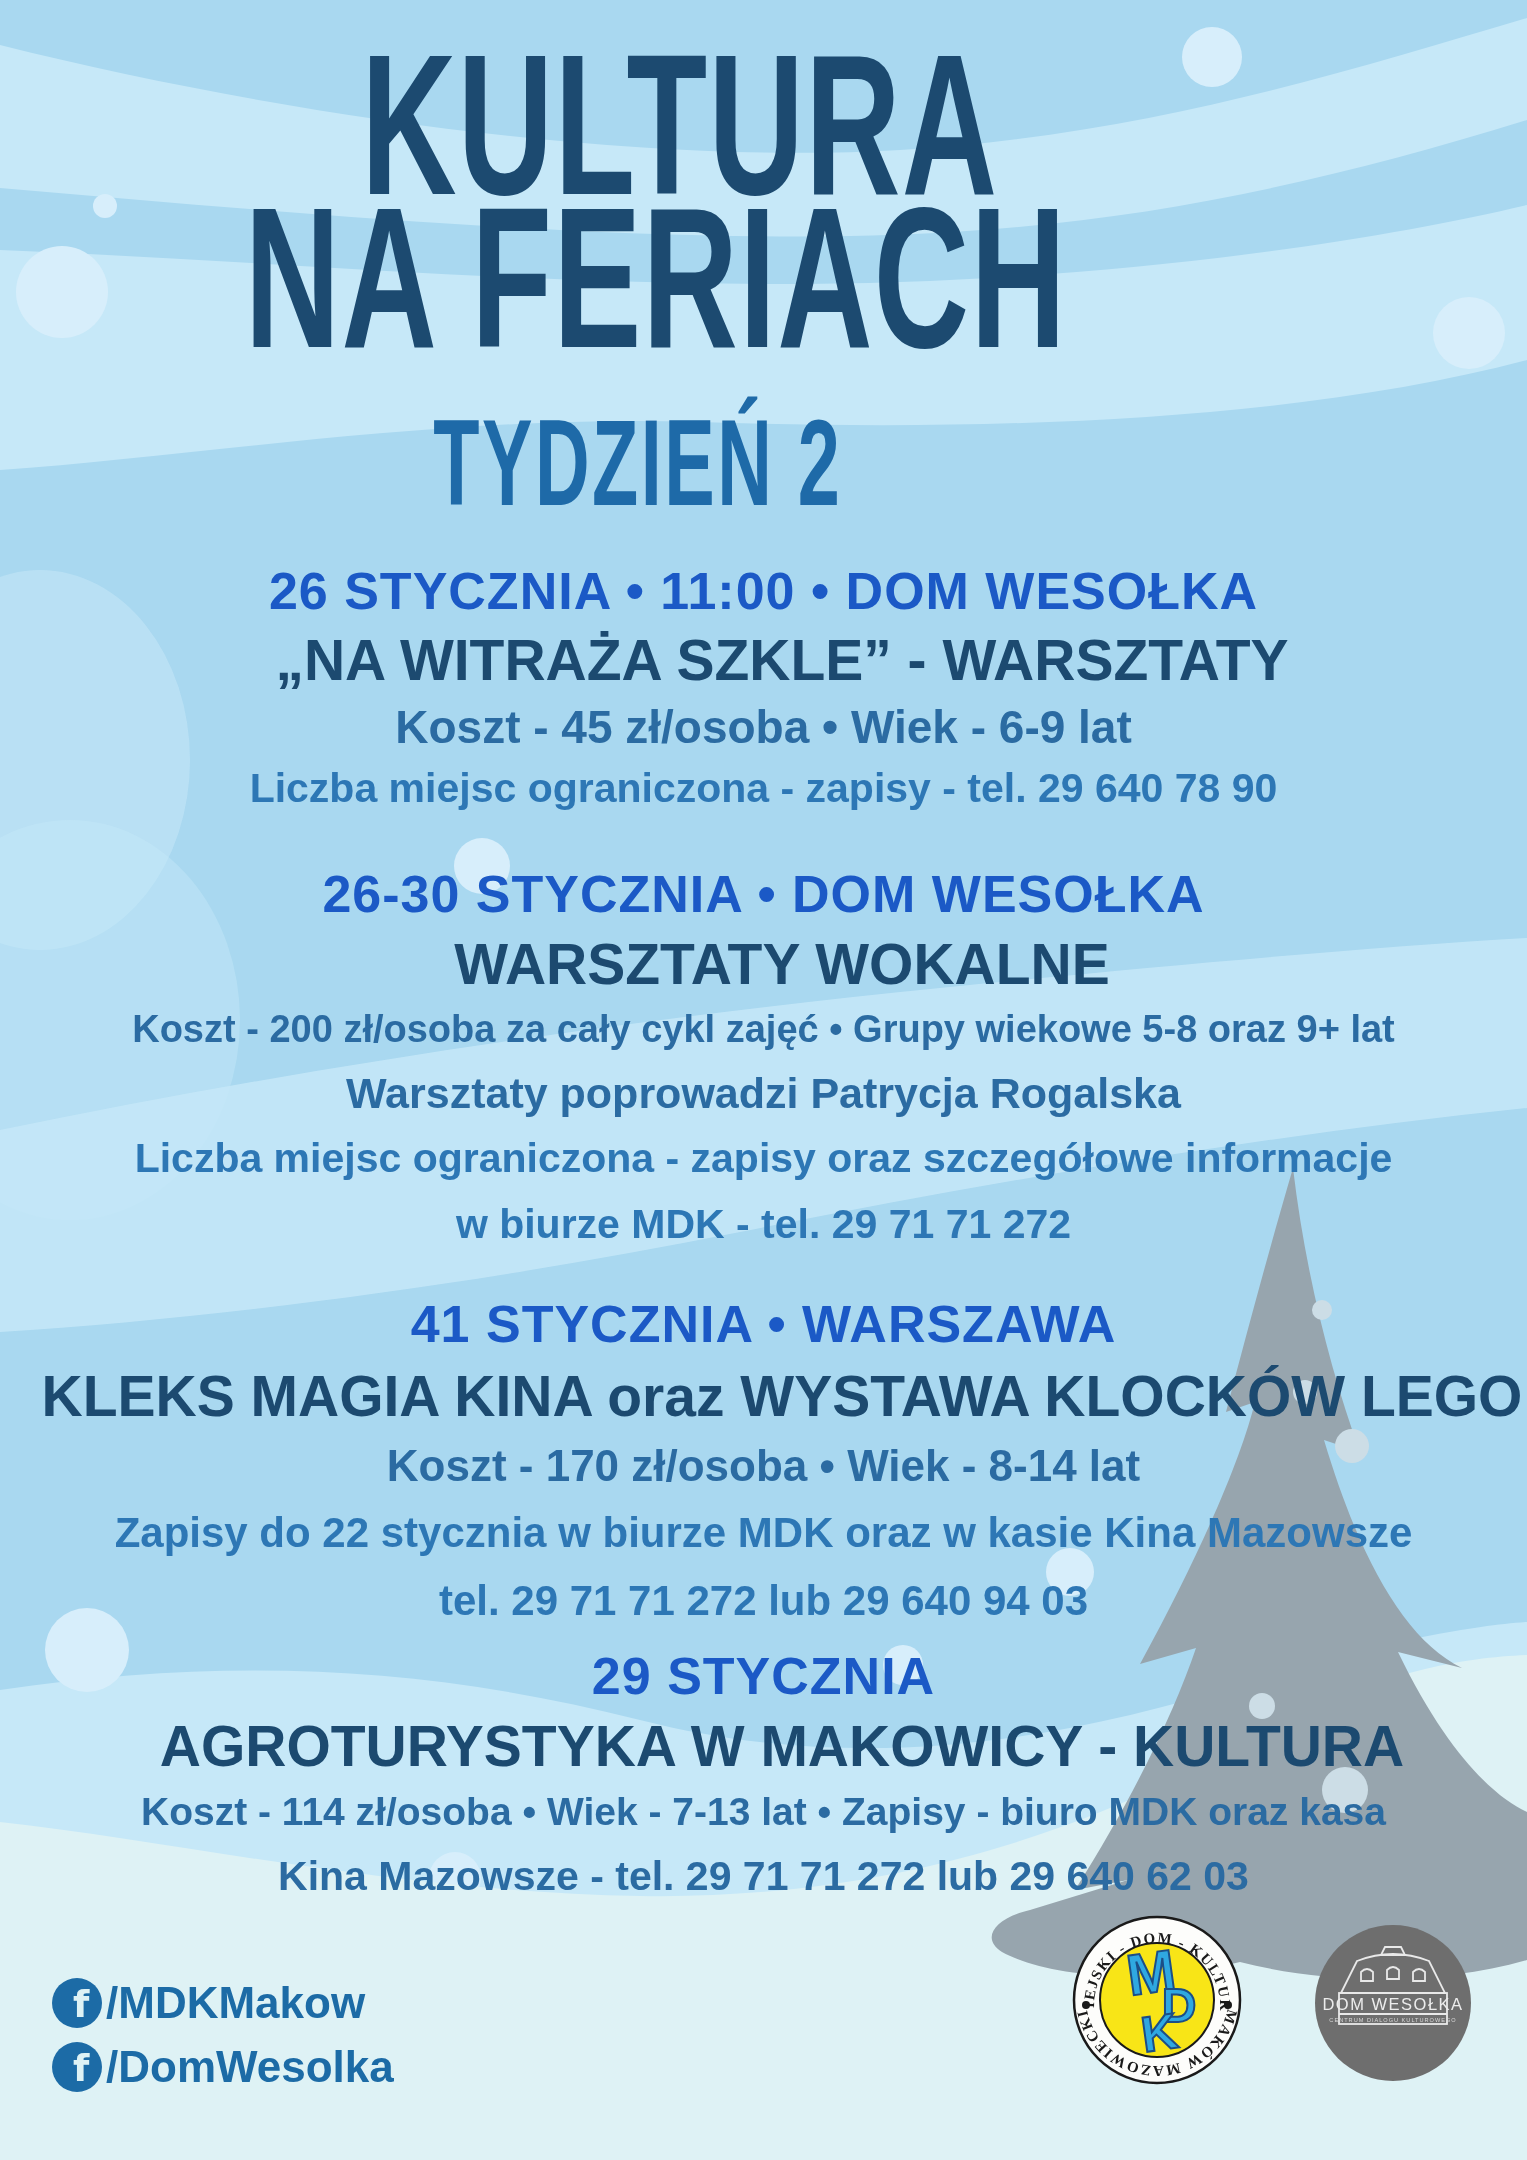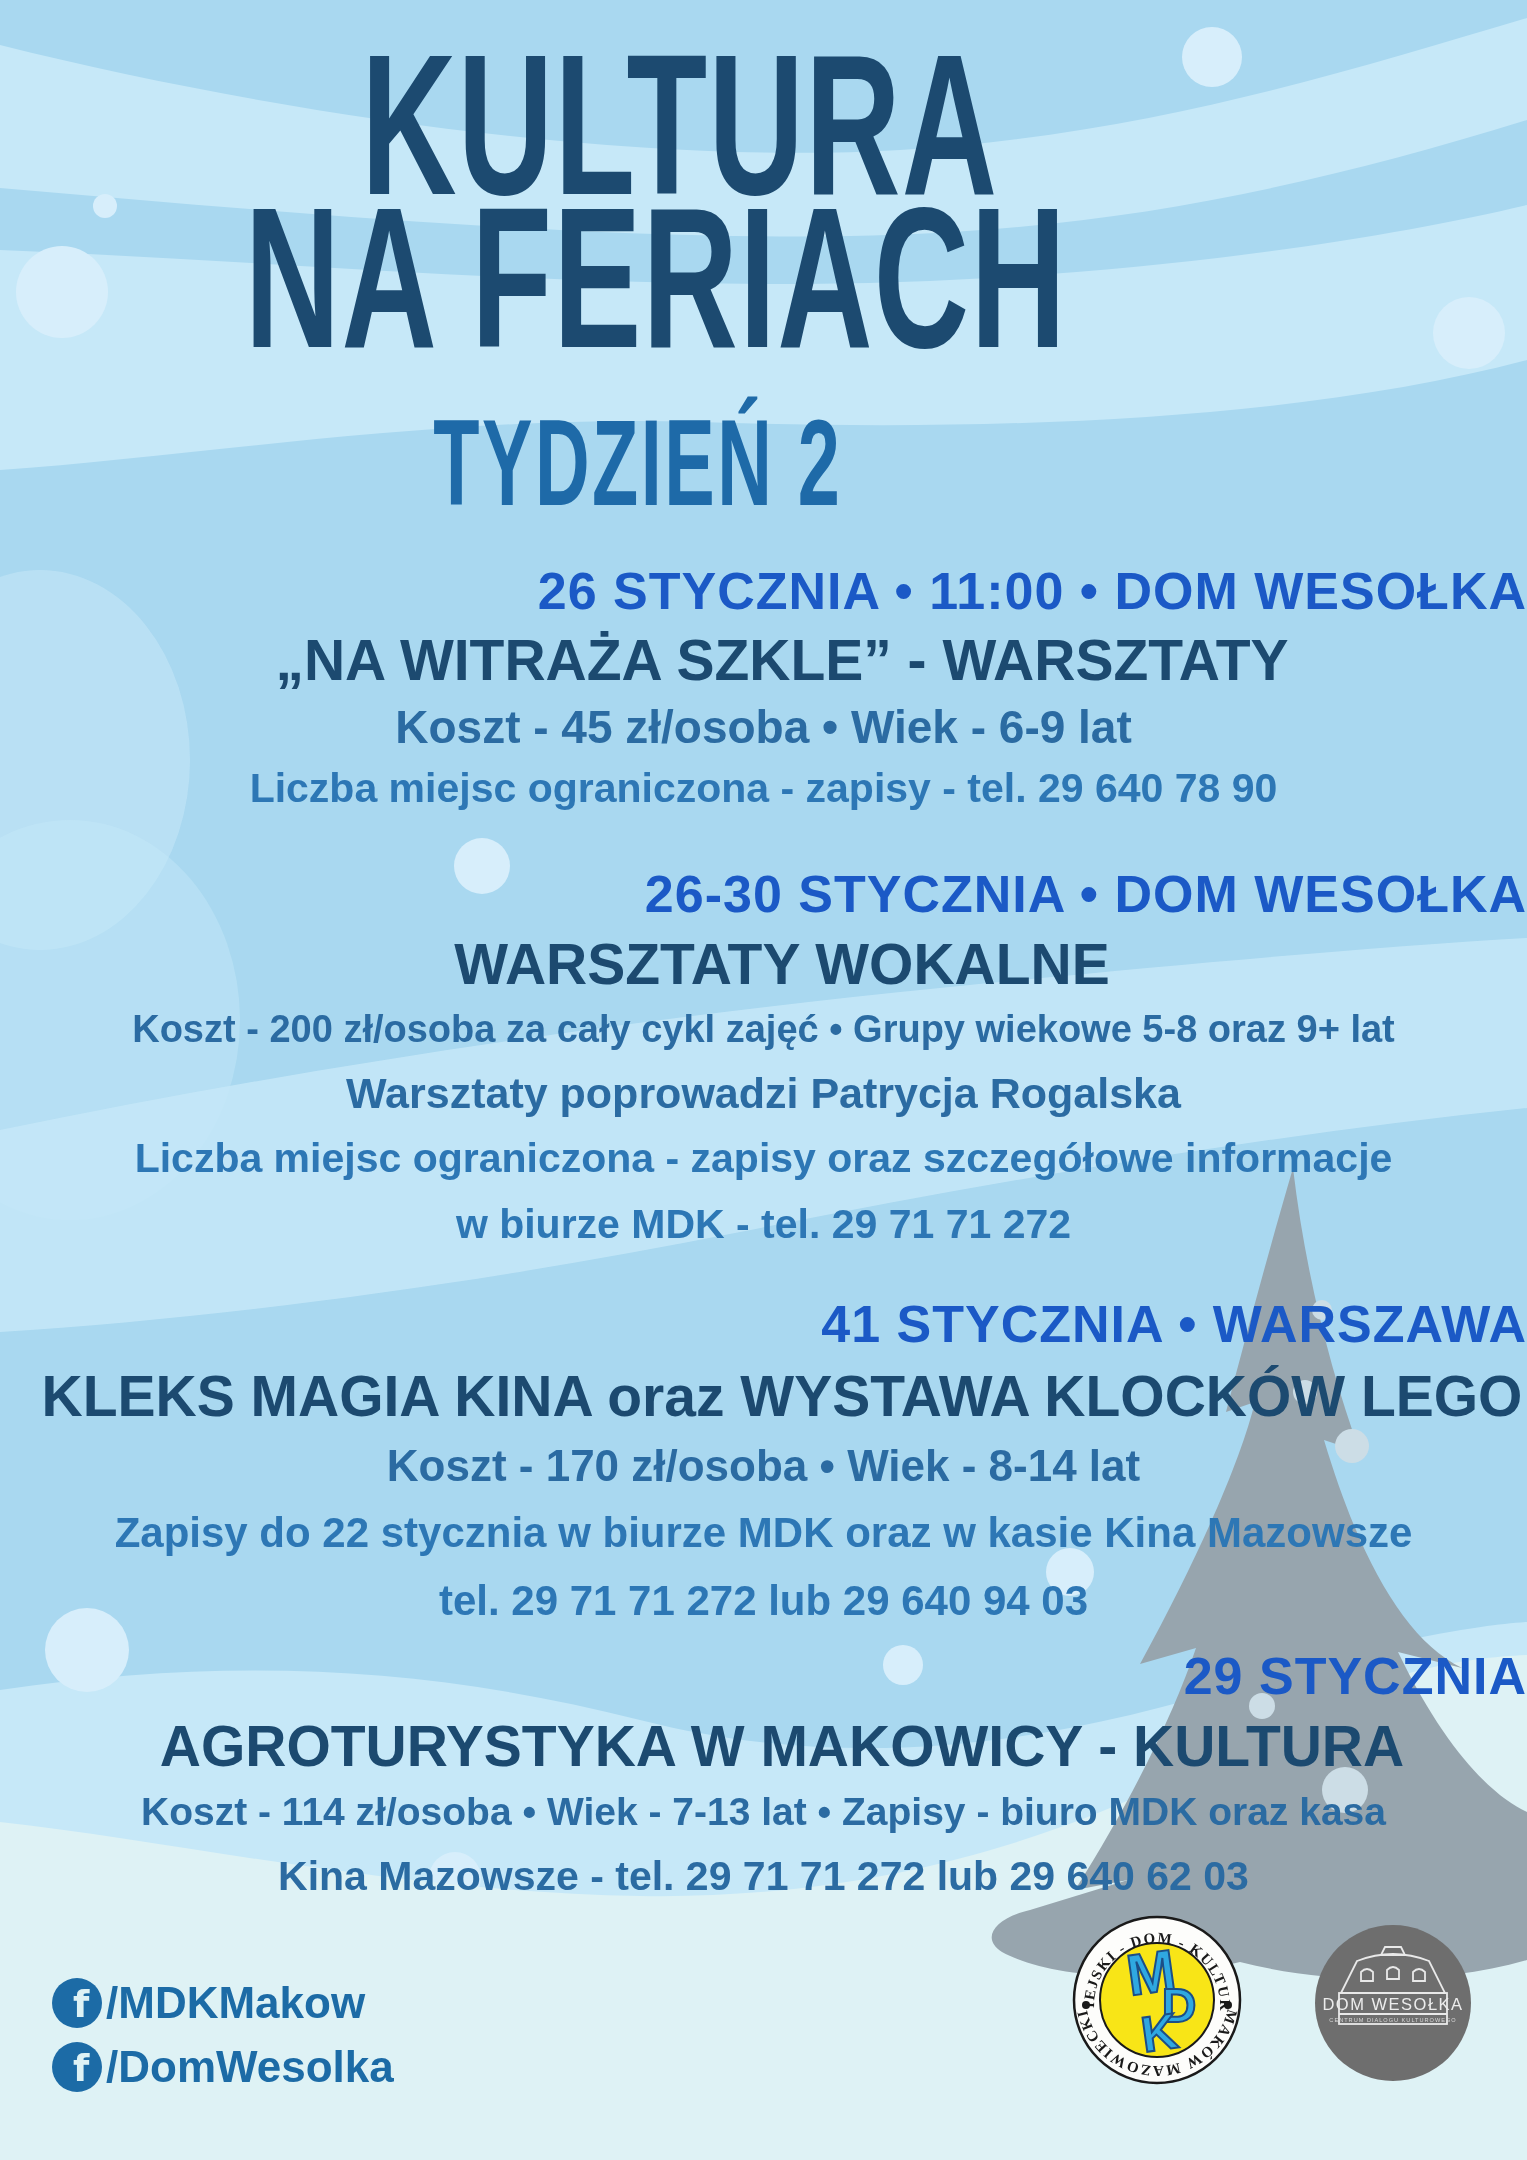--- a/index.html
+++ b/index.html
@@ -27,21 +27,21 @@
   .line{
     position:absolute;left:0;right:0;
     text-align:center;
     font-weight:700;
     white-space:nowrap;
     line-height:1;
   }
   .squeeze{display:inline-block;transform-origin:center top;}
   .t-main{color:var(--navy);font-size:200px;letter-spacing:2px;}
   .t-week{color:var(--subtitle);font-size:122px;letter-spacing:4px;padding-left:28px;}
-  .hdr{color:var(--royal);font-size:52px;letter-spacing:1px;text-align:right;}
+  .hdr{color:var(--royal);font-size:52px;letter-spacing:1px;}
   .ttl{color:var(--navy);font-size:57px;margin-left:37px;}
   .cost{color:var(--steel);}
   .info{color:var(--infoblue);}
   .fb-row{
     position:absolute;left:52px;
     display:flex;align-items:center;gap:4px;
     color:var(--fb);font-weight:700;font-size:44px;
     line-height:1;
   }
   .fb-row .fb-badge{width:50px;height:50px;flex:0 0 auto;}

